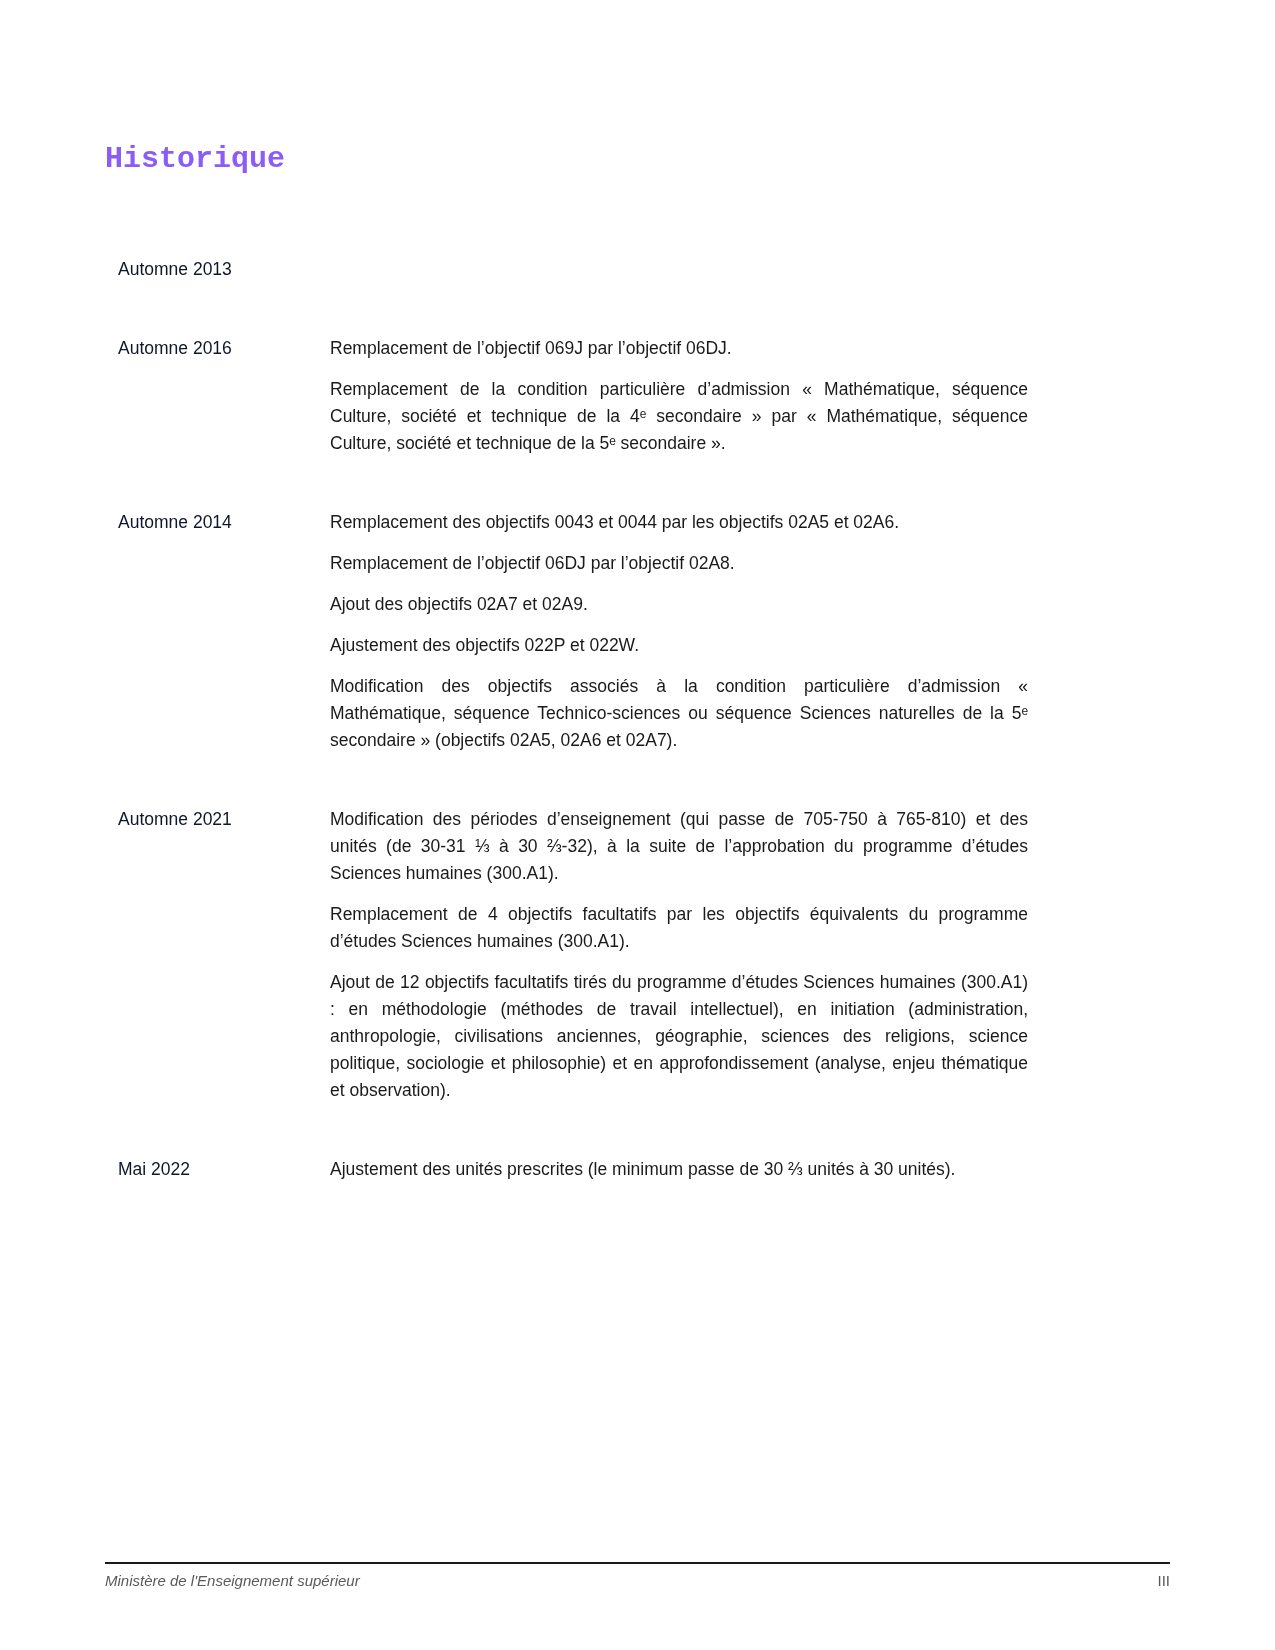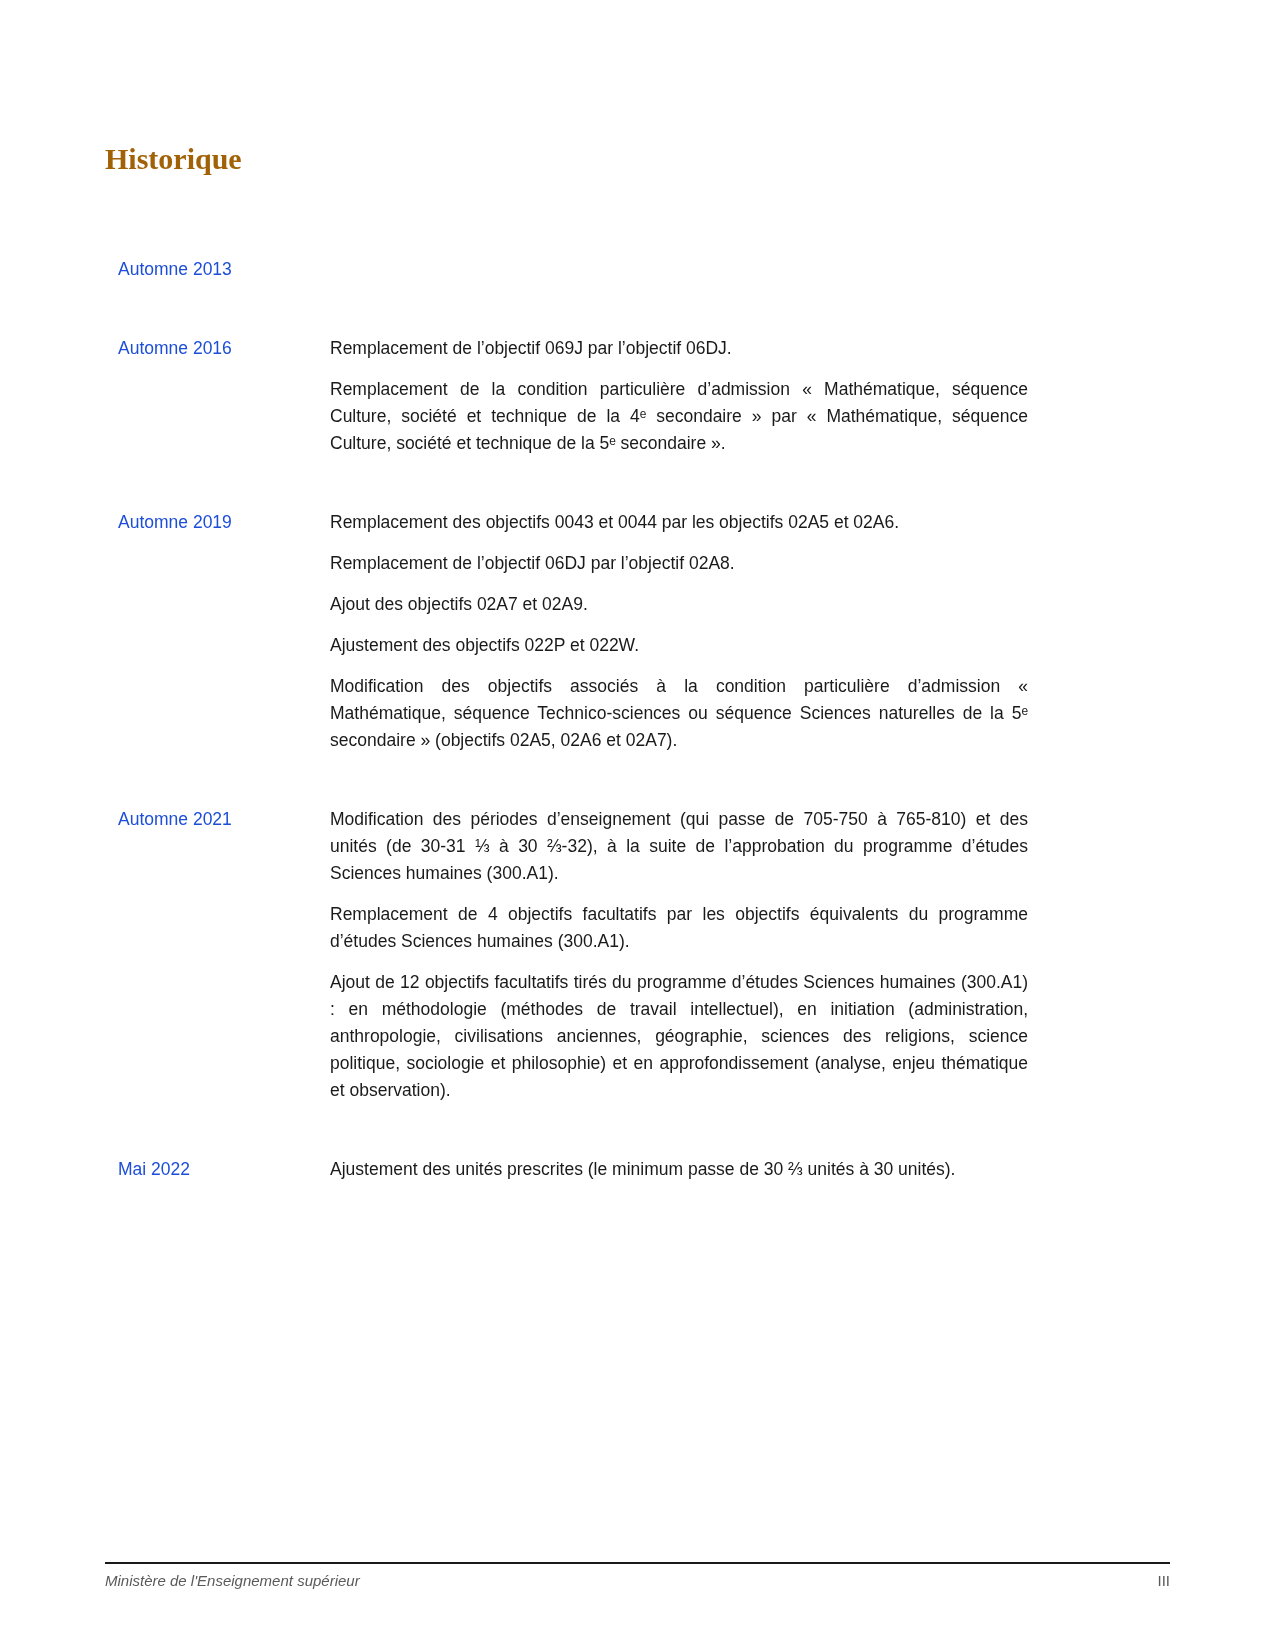--- a/index.html
+++ b/index.html
@@ -17,40 +17,40 @@
     width: 1275px;
     height: 1650px;
     background: #ffffff;
   }
   .doc-title {
     position: absolute;
     left: 105px;
     top: 142px;
     font-size: 30px;
     font-weight: bold;
-    color: #a16207;
-    font-family: Liberation Serif, serif;
+    color: #8b5cf6;
+    font-family: Liberation Mono, monospace;
   }
   .entries {
     position: absolute;
     left: 118px;
     top: 256px;
     width: 910px;
   }
   .entry {
     display: flex;
     align-items: flex-start;
     margin-bottom: 52px;
   }
   .entry-date {
     flex: 0 0 212px;
     width: 212px;
     font-size: 17.5px;
     line-height: 27px;
-    color: #1d4ed8;
+    color: #0f172a;
   }
   .entry-body {
     flex: 1 1 auto;
     min-width: 0;
   }
   .entry-paragraph {
     font-size: 17.5px;
     line-height: 27px;
     text-align: justify;
     color: #1a1a1a;
@@ -95,21 +95,21 @@
         <div class="entry-date">Automne 2013</div>
       </div>
       <div class="entry">
         <div class="entry-date">Automne 2016</div>
         <div class="entry-body">
           <p class="entry-paragraph">Remplacement de l’objectif 069J par l’objectif 06DJ.</p>
           <p class="entry-paragraph">Remplacement de la condition particulière d’admission « Mathématique, séquence Culture, société et technique de la 4ᵉ secondaire » par « Mathématique, séquence Culture, société et technique de la 5ᵉ secondaire ».</p>
         </div>
       </div>
       <div class="entry">
-        <div class="entry-date">Automne 2019</div>
+        <div class="entry-date">Automne 2014</div>
         <div class="entry-body">
           <p class="entry-paragraph">Remplacement des objectifs 0043 et 0044 par les objectifs 02A5 et 02A6.</p>
           <p class="entry-paragraph">Remplacement de l’objectif 06DJ par l’objectif 02A8.</p>
           <p class="entry-paragraph">Ajout des objectifs 02A7 et 02A9.</p>
           <p class="entry-paragraph">Ajustement des objectifs 022P et 022W.</p>
           <p class="entry-paragraph">Modification des objectifs associés à la condition particulière d’admission « Mathématique, séquence Technico-sciences ou séquence Sciences naturelles de la 5ᵉ secondaire » (objectifs 02A5, 02A6 et 02A7).</p>
         </div>
       </div>
       <div class="entry">
         <div class="entry-date">Automne 2021</div>

